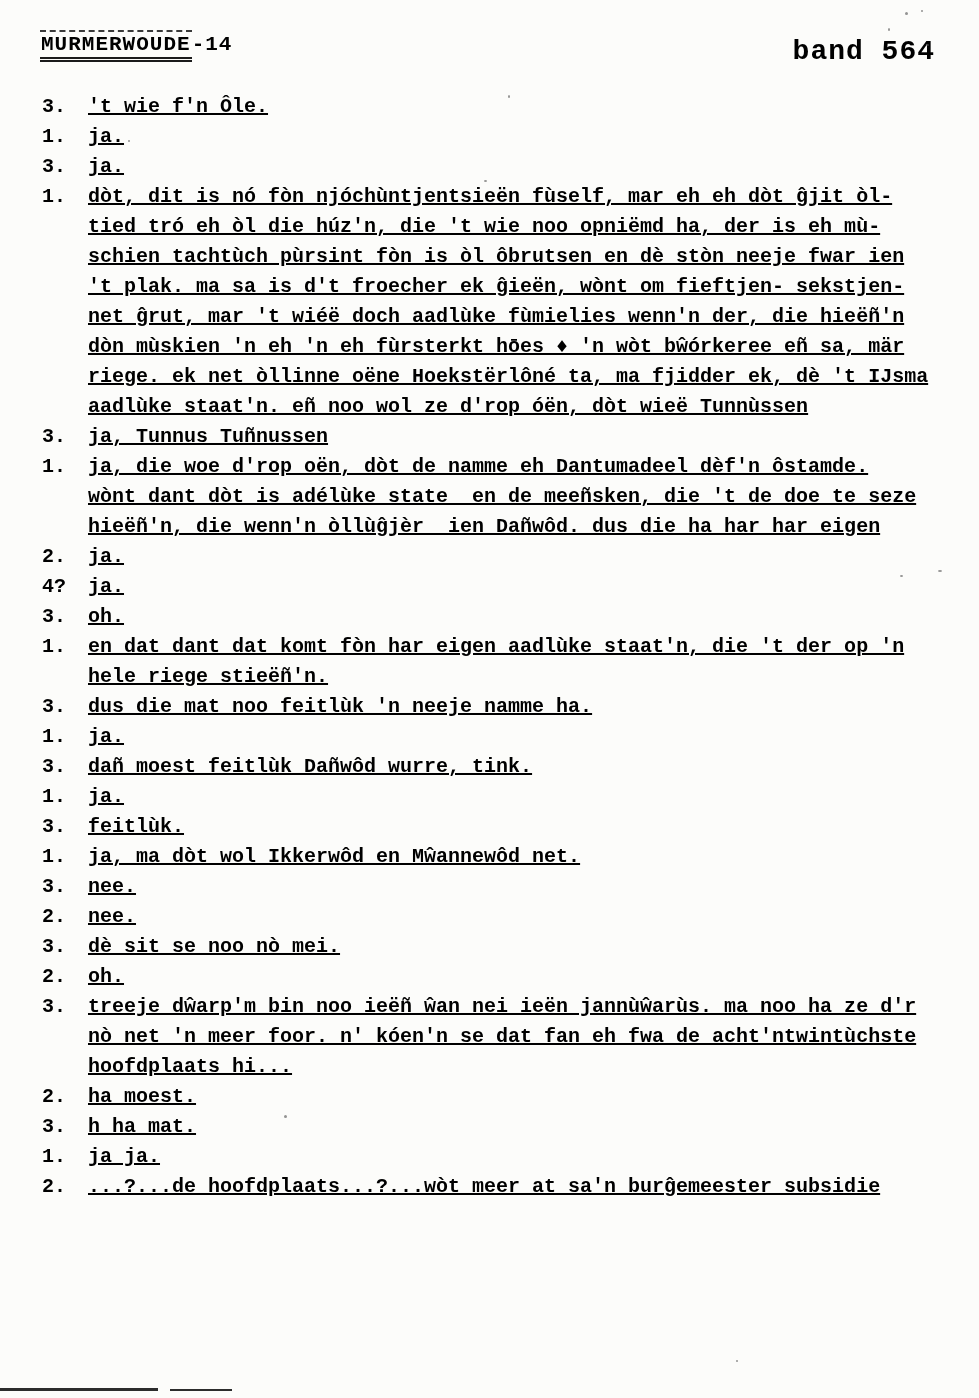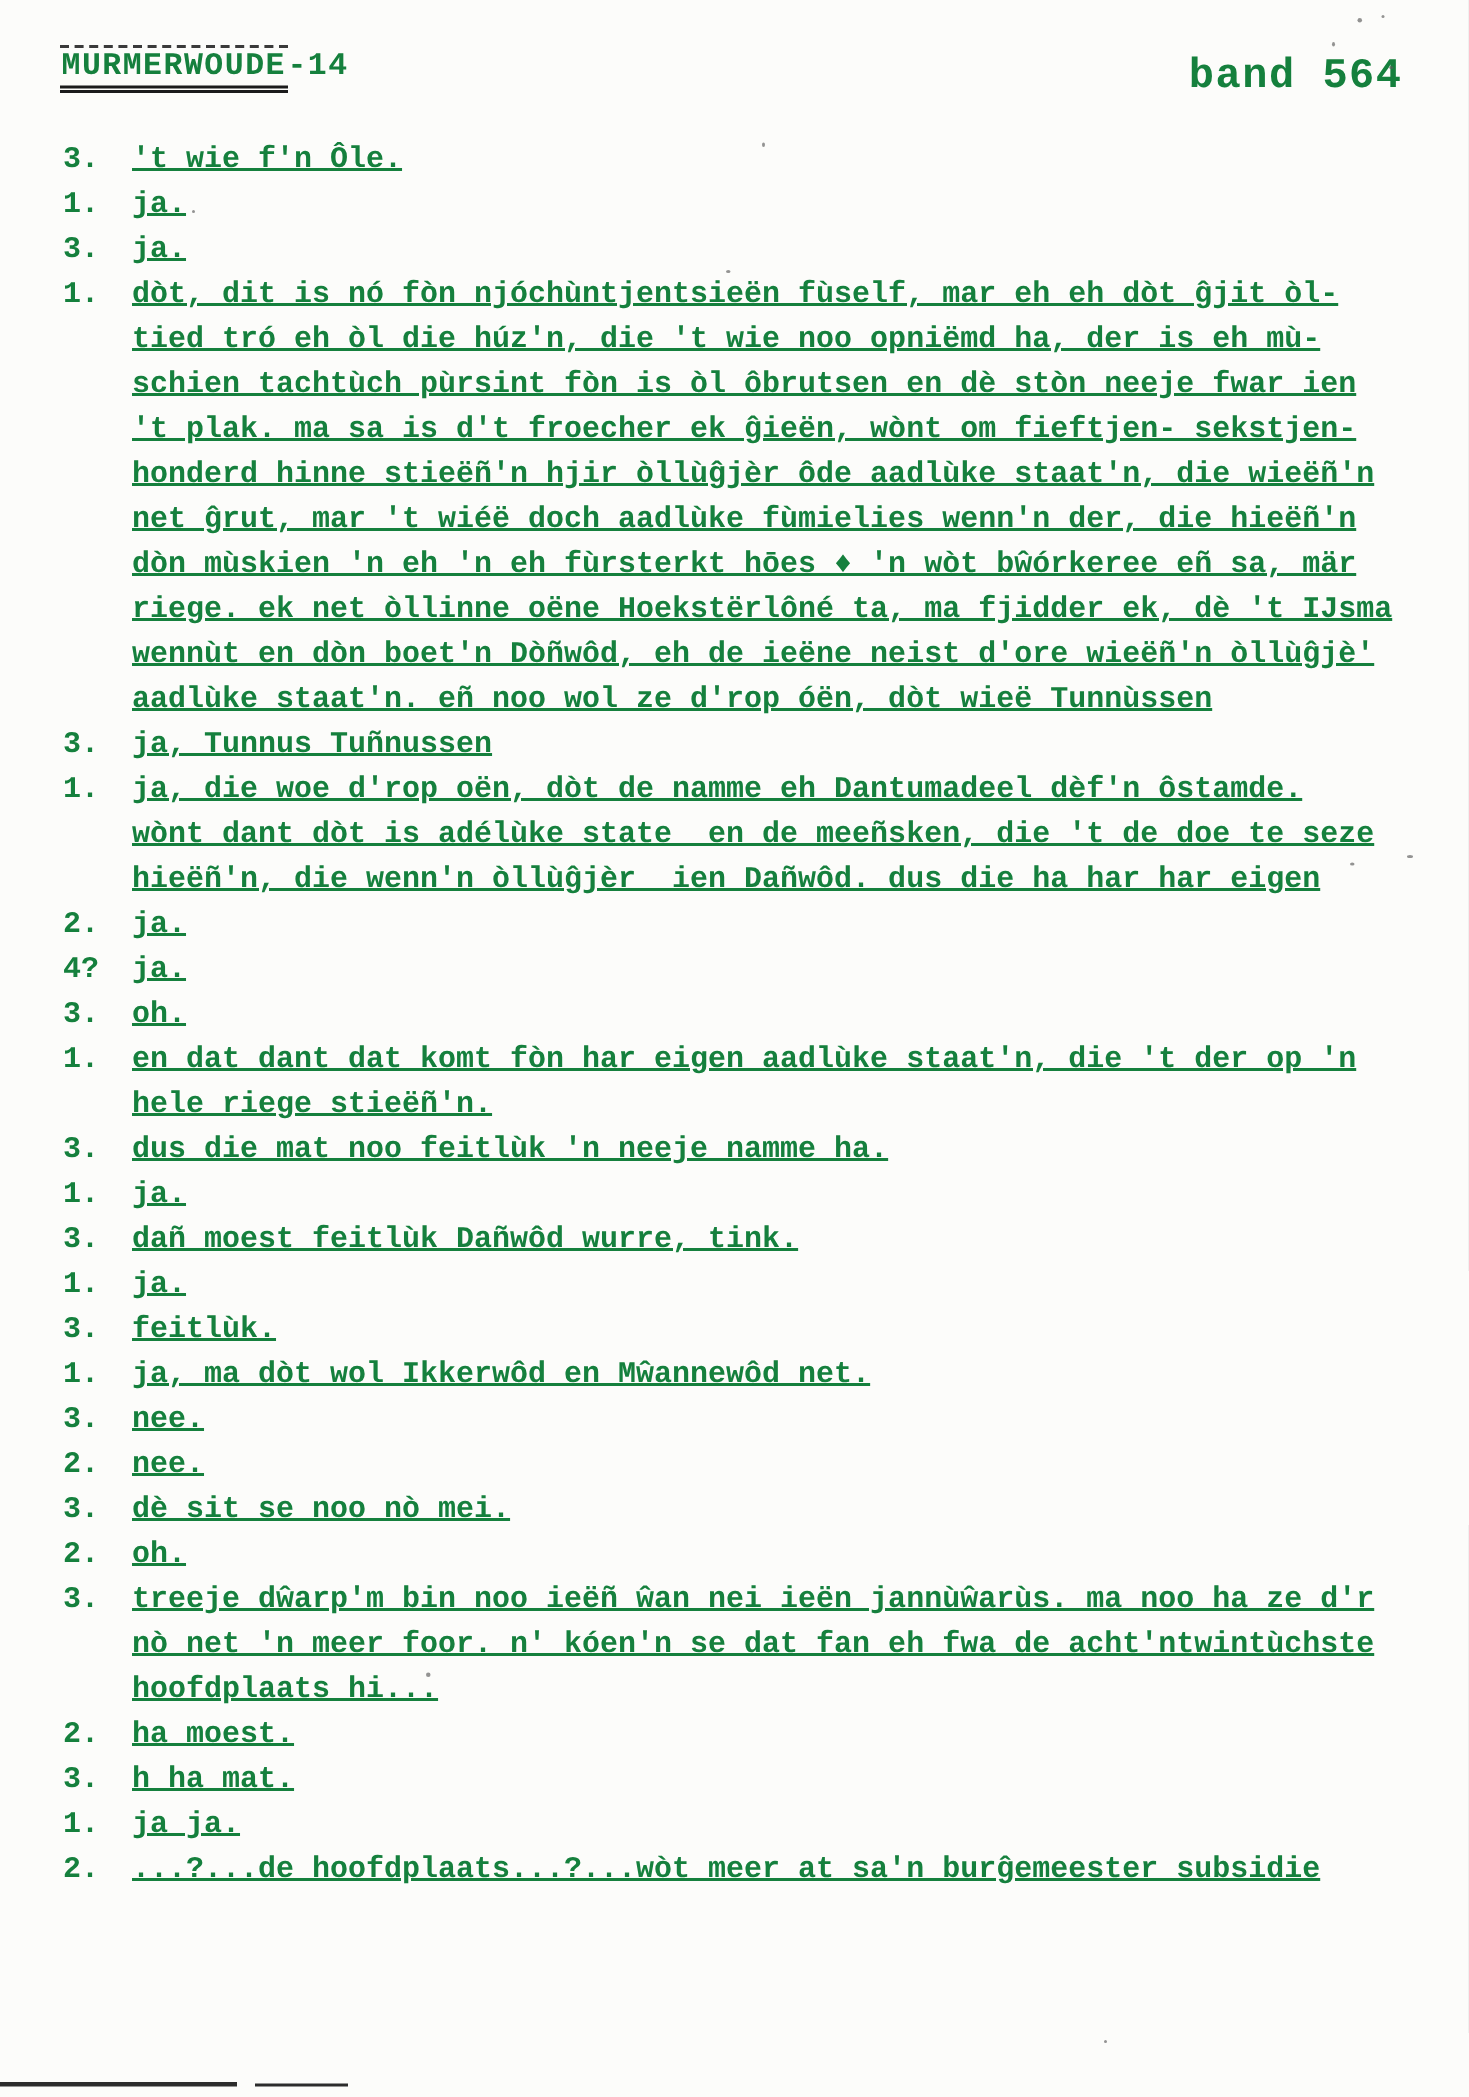--- a/index.html
+++ b/index.html
@@ -9,21 +9,21 @@
   }
   .page {
     position: relative;
     width: 979px;
     height: 1398px;
     margin: 0 auto;
     background: #fcfcfa;
     overflow: hidden;
     font-family: "Liberation Mono", "DejaVu Sans Mono", monospace;
     font-weight: bold;
-    color: #15803d;
+    color: #000000;
   }
   .header {
     position: absolute;
     top: 30px;
     left: 40px;
     right: 40px;
     height: 40px;
   }
   .doc-title {
     display: inline-block;
@@ -121,37 +121,29 @@
       <div class="line">
         <span class="num"></span>
         <span class="txt">schien tachtùch pùrsint fòn is òl ôbrutsen en dè stòn neeje fwar ien</span>
       </div>
       <div class="line">
         <span class="num"></span>
         <span class="txt">'t plak. ma sa is d't froecher ek ĝieën, wònt om fieftjen- sekstjen-</span>
       </div>
       <div class="line">
         <span class="num"></span>
-        <span class="txt">honderd hinne stieëñ'n hjir òllùĝjèr ôde aadlùke staat'n, die wieëñ'n</span>
-      </div>
-      <div class="line">
-        <span class="num"></span>
         <span class="txt">net ĝrut, mar 't wiéë doch aadlùke fùmielies wenn'n der, die hieëñ'n</span>
       </div>
       <div class="line">
         <span class="num"></span>
         <span class="txt">dòn mùskien 'n eh 'n eh fùrsterkt hōes ♦ 'n wòt bŵórkeree eñ sa, mär</span>
       </div>
       <div class="line">
         <span class="num"></span>
         <span class="txt">riege. ek net òllinne oëne Hoekstërlôné ta, ma fjidder ek, dè 't IJsma</span>
-      </div>
-      <div class="line">
-        <span class="num"></span>
-        <span class="txt">wennùt en dòn boet'n Dòñwôd, eh de ieëne neist d'ore wieëñ'n òllùĝjè'</span>
       </div>
       <div class="line">
         <span class="num"></span>
         <span class="txt">aadlùke staat'n. eñ noo wol ze d'rop óën, dòt wieë Tunnùssen</span>
       </div>
       <div class="line">
         <span class="num">3.</span>
         <span class="txt">ja, Tunnus Tuñnussen</span>
       </div>
       <div class="line">

